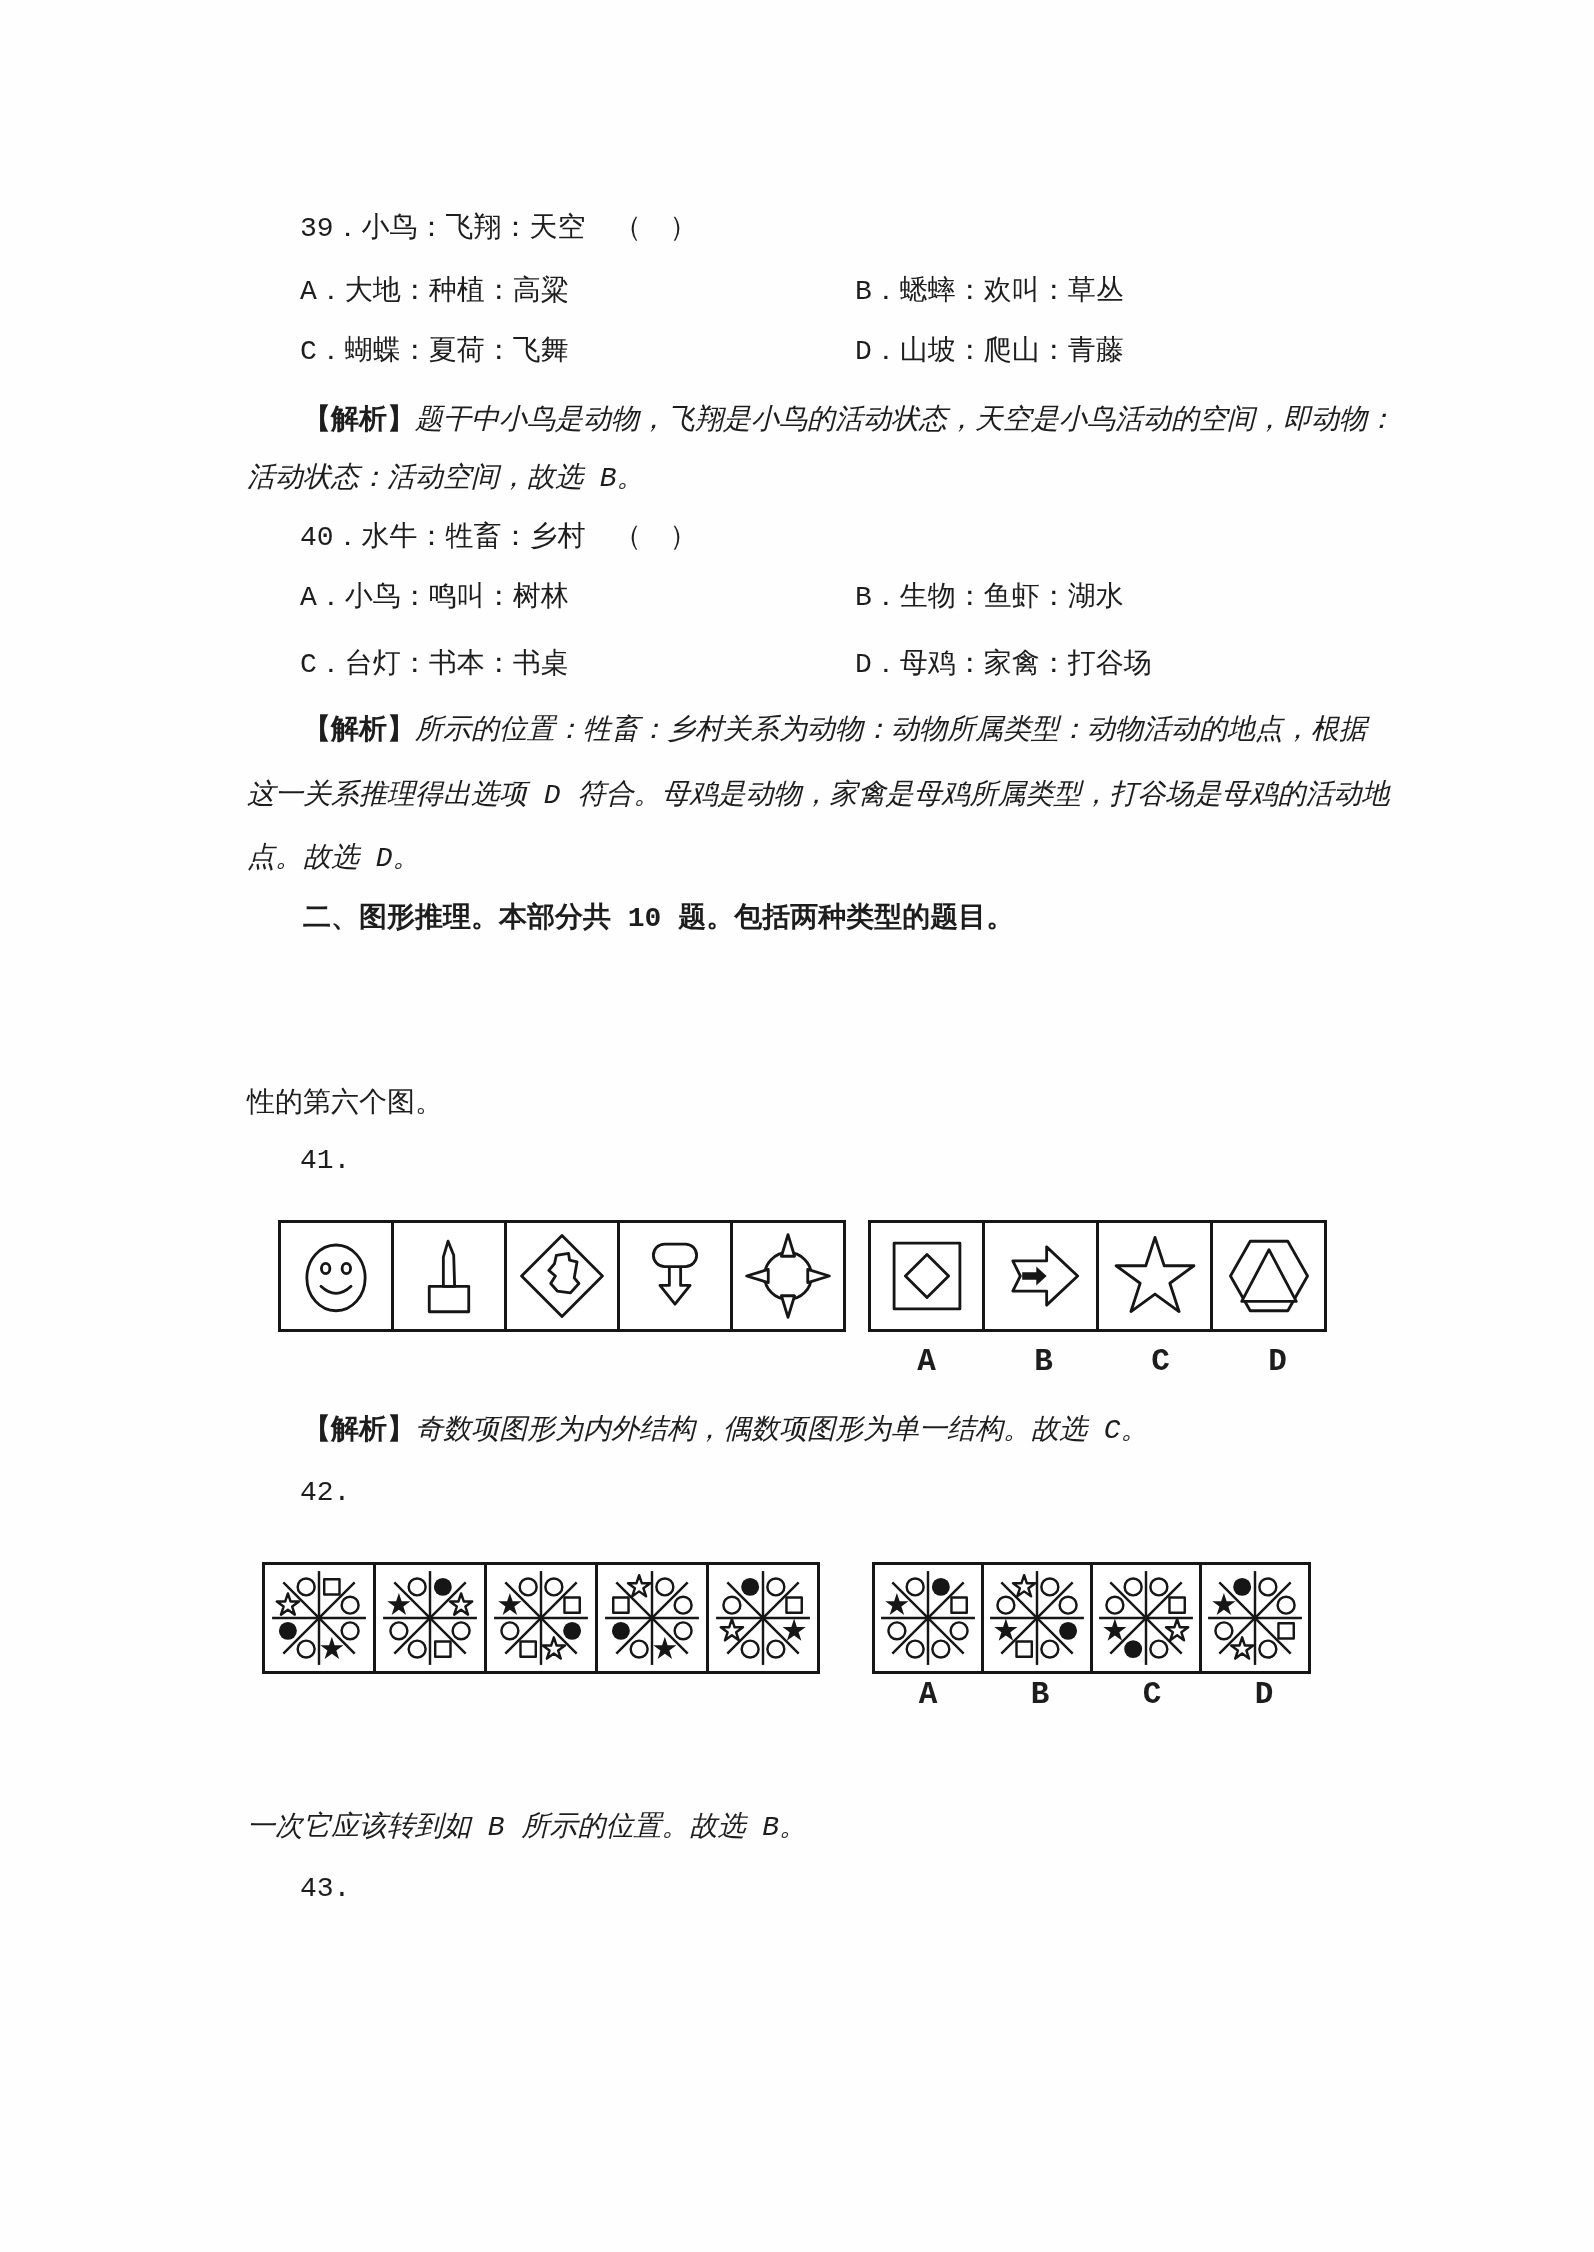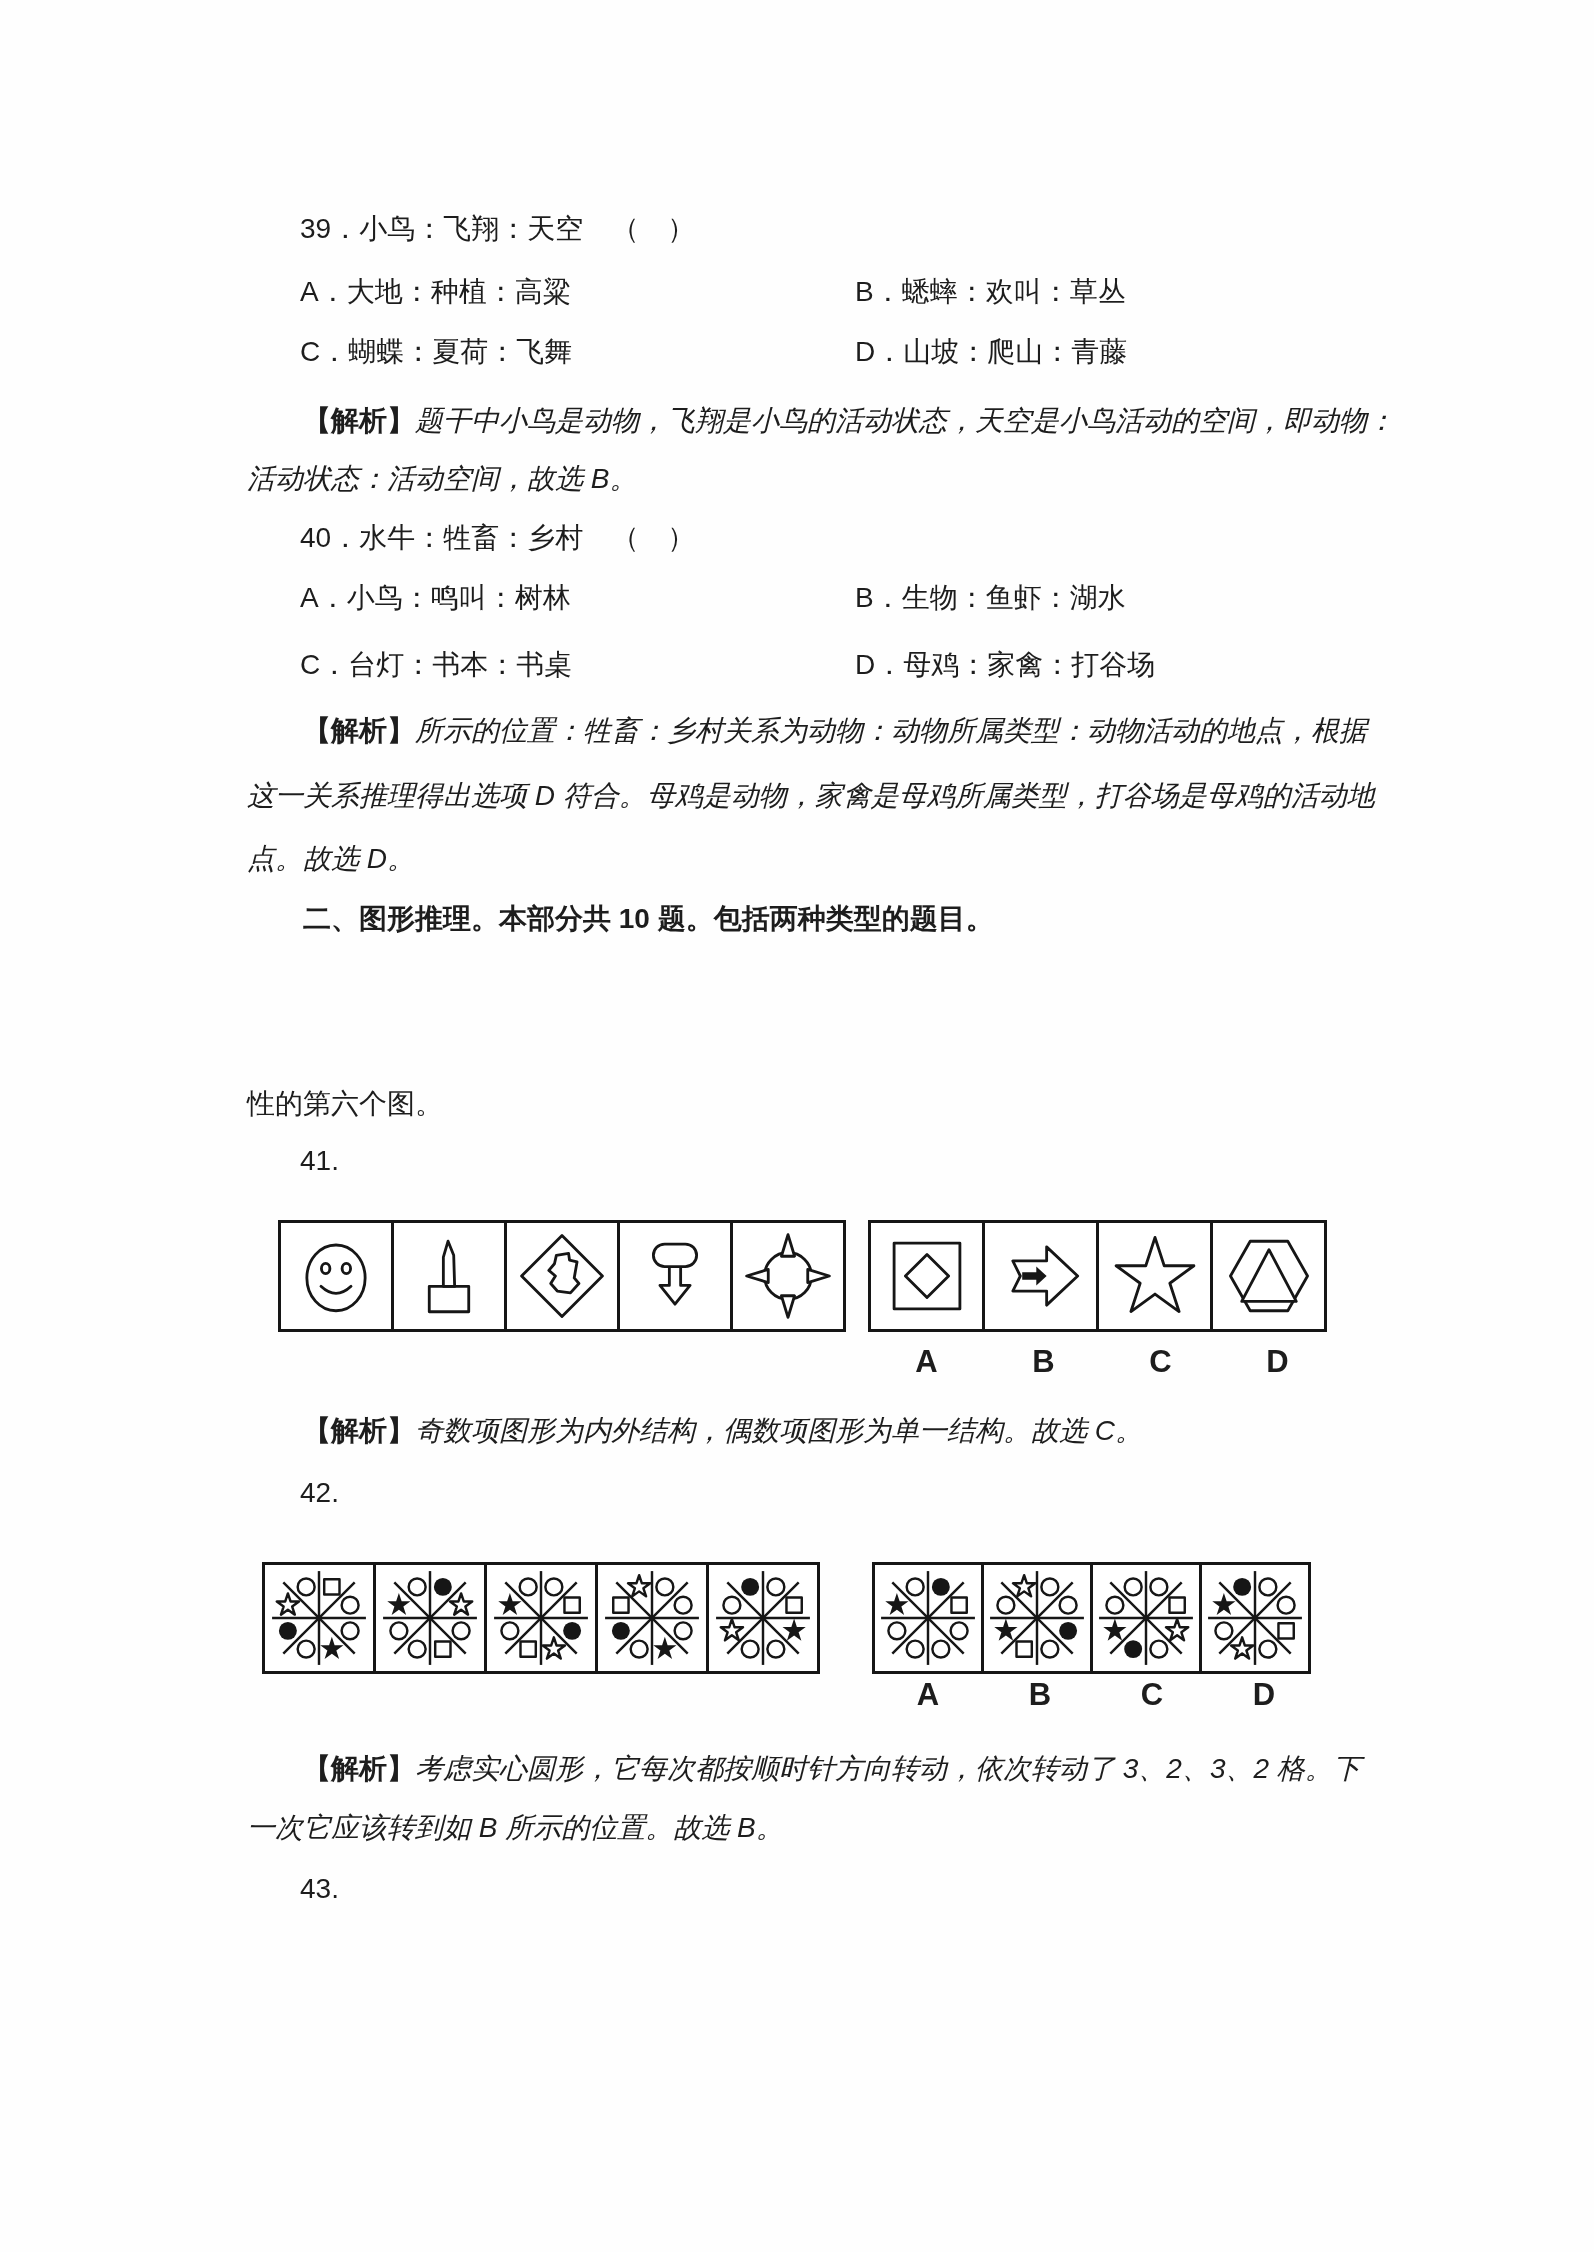--- a/index.html
+++ b/index.html
@@ -1,19 +1,19 @@
 <!DOCTYPE html>
 <html><head>
 <meta charset="utf-8">
 <style>
   html,body { margin:0; padding:0; background:#ffffff; }
   .page {
     position:relative; width:1594px; height:2252px; margin:0 auto;
     background:#fefefe; color:#1d1d1d; overflow:hidden;
-    font-family:Liberation Sans, sans-serif;
+    font-family:Liberation Mono, monospace;
   }
   .tline { position:absolute; font-size:28px; line-height:36px; white-space:nowrap; }
   .bold  { font-weight:bold; }
   .atext { font-style:italic; }
   .alabel{ font-weight:bold; font-style:normal; }
   .figrow { position:absolute; display:flex; }
   .figcell {
     box-sizing:border-box; width:116px; height:112px; border:3px solid #161616;
     margin-left:-3px; background:#fff; display:flex; align-items:center; justify-content:center;
   }
@@ -281,18 +281,17 @@
           <polygon points="19.5,25.4 22.2,33.7 30.9,33.7 23.9,38.8 26.6,47.1 19.5,42.0 12.4,47.1 15.1,38.8 8.1,33.7 16.8,33.7" class="f"></polygon>
         </svg>
       </div>
   </div>
   <div class="labelrow" style="left:872px;top:1677px;width:448px">
     <span>A</span>
     <span>B</span>
     <span>C</span>
     <span>D</span>
   </div>
-  <div class="tline" style="left:303px;top:1751px"><span class="alabel">【解析】</span><span class="atext">考虑实心圆形，它每次都按顺时针方向转动，依次转动了 3、2、3、2 格。下</span></div>
   <div class="tline atext" style="left:247px;top:1810px">一次它应该转到如 B 所示的位置。故选 B。</div>
 
   <div class="tline" style="left:300px;top:1871px">43.</div>
 
 </div>
 
 </body></html>

